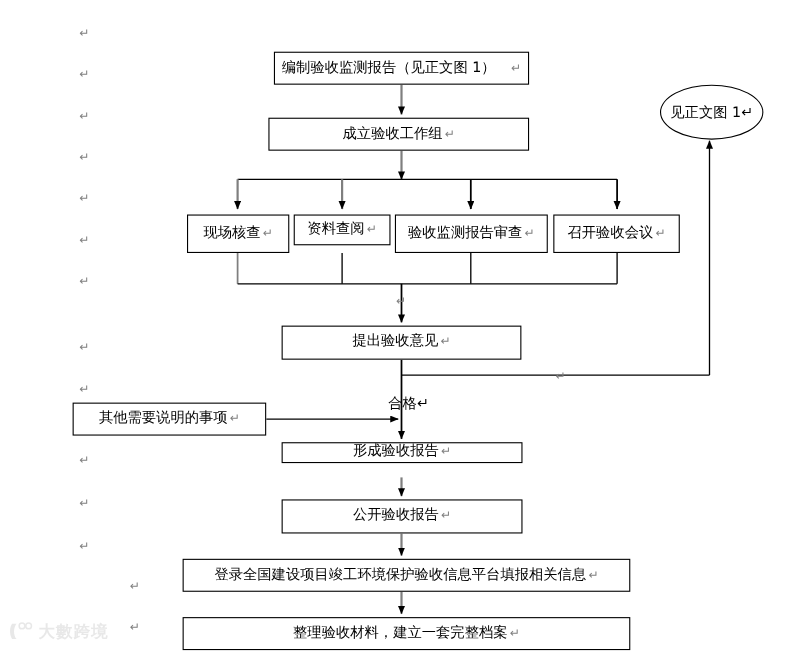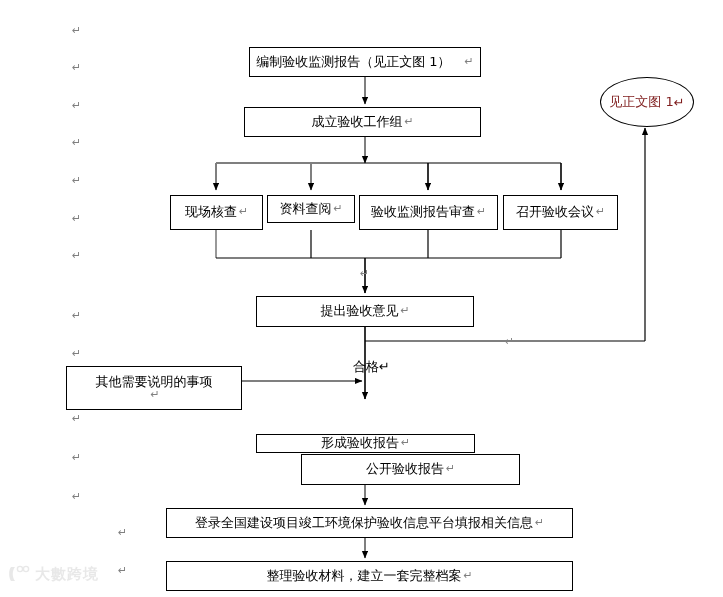--- a/index.html
+++ b/index.html
@@ -40,21 +40,21 @@
   .ellipse {
     position: absolute;
     box-sizing: border-box;
     border: 1px solid #000000;
     border-radius: 50%;
     background: #ffffff;
     display: flex;
     align-items: center;
     justify-content: center;
     font-size: 13px;
-    color: #7f1d1d;
+    color: #000000;
     white-space: nowrap;
   }
   .edge-label {
     position: absolute;
     font-size: 13px;
     color: #000000;
     white-space: nowrap;
     background: transparent;
   }
   .margin-mark {
@@ -187,31 +187,31 @@
   <div class="node" id="n6" style="left: 503px; top: 195px; width: 115px; height: 35px;">
     <span>召开验收会议</span>
       <span class="pilcrow">↵</span>
   </div>
 
   <div class="node" id="n7" style="left: 256px; top: 296px; width: 218px; height: 31px;">
     <span>提出验收意见</span>
       <span class="pilcrow">↵</span>
   </div>
 
-  <div class="node" id="n8" style="left: 66px; top: 366px; width: 176px; height: 44px; flex-direction: column;">
+  <div class="node" id="n8" style="left: 66px; top: 366px; width: 176px; height: 30px;">
     <span>其他需要说明的事项</span>
       <span class="pilcrow">↵</span>
   </div>
 
-  <div class="node" id="n9" style="left: 256px; top: 402px; width: 219px; height: 19px; margin-top: 32px;">
+  <div class="node" id="n9" style="left: 256px; top: 402px; width: 219px; height: 19px;">
     <span>形成验收报告</span>
       <span class="pilcrow">↵</span>
   </div>
 
-  <div class="node" id="n10" style="left: 256px; top: 454px; width: 219px; height: 31px; margin-left: 45px;">
+  <div class="node" id="n10" style="left: 256px; top: 454px; width: 219px; height: 31px;">
     <span>公开验收报告</span>
       <span class="pilcrow">↵</span>
   </div>
 
   <div class="node" id="n11" style="left: 166px; top: 508px; width: 407px; height: 30px;">
     <span>登录全国建设项目竣工环境保护验收信息平台填报相关信息</span>
       <span class="pilcrow">↵</span>
   </div>
 
   <div class="node" id="n12" style="left: 166px; top: 561px; width: 407px; height: 30px;">

